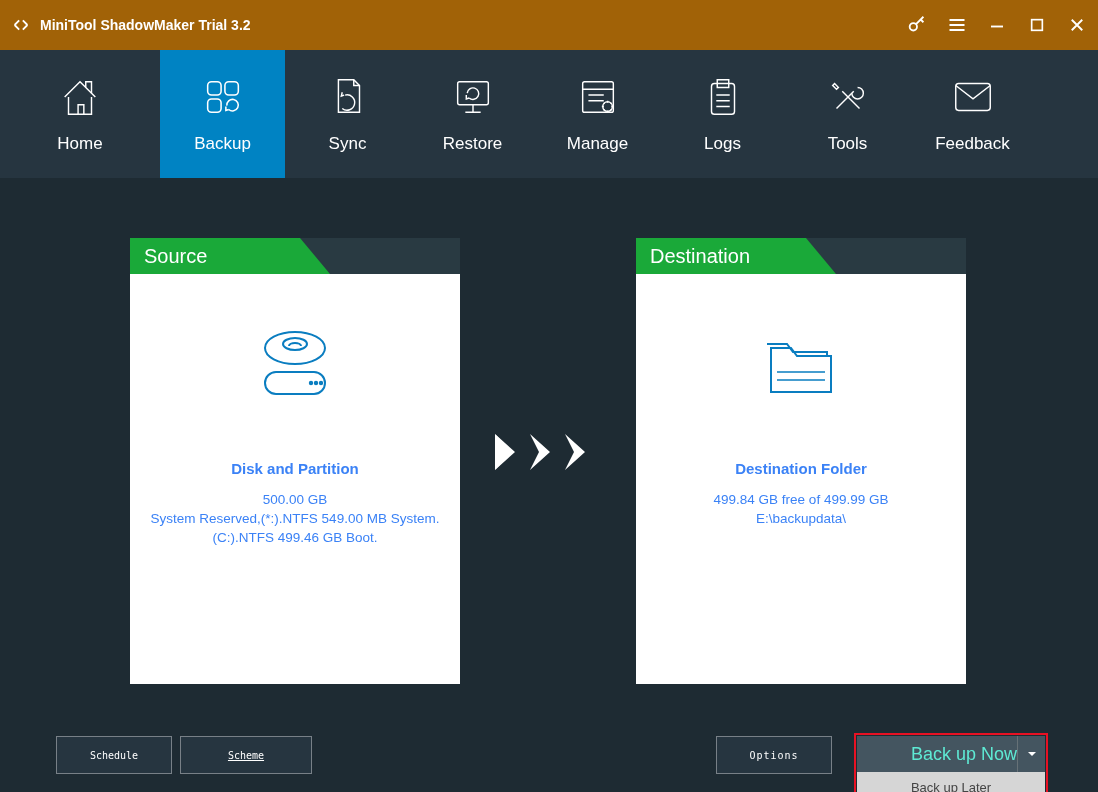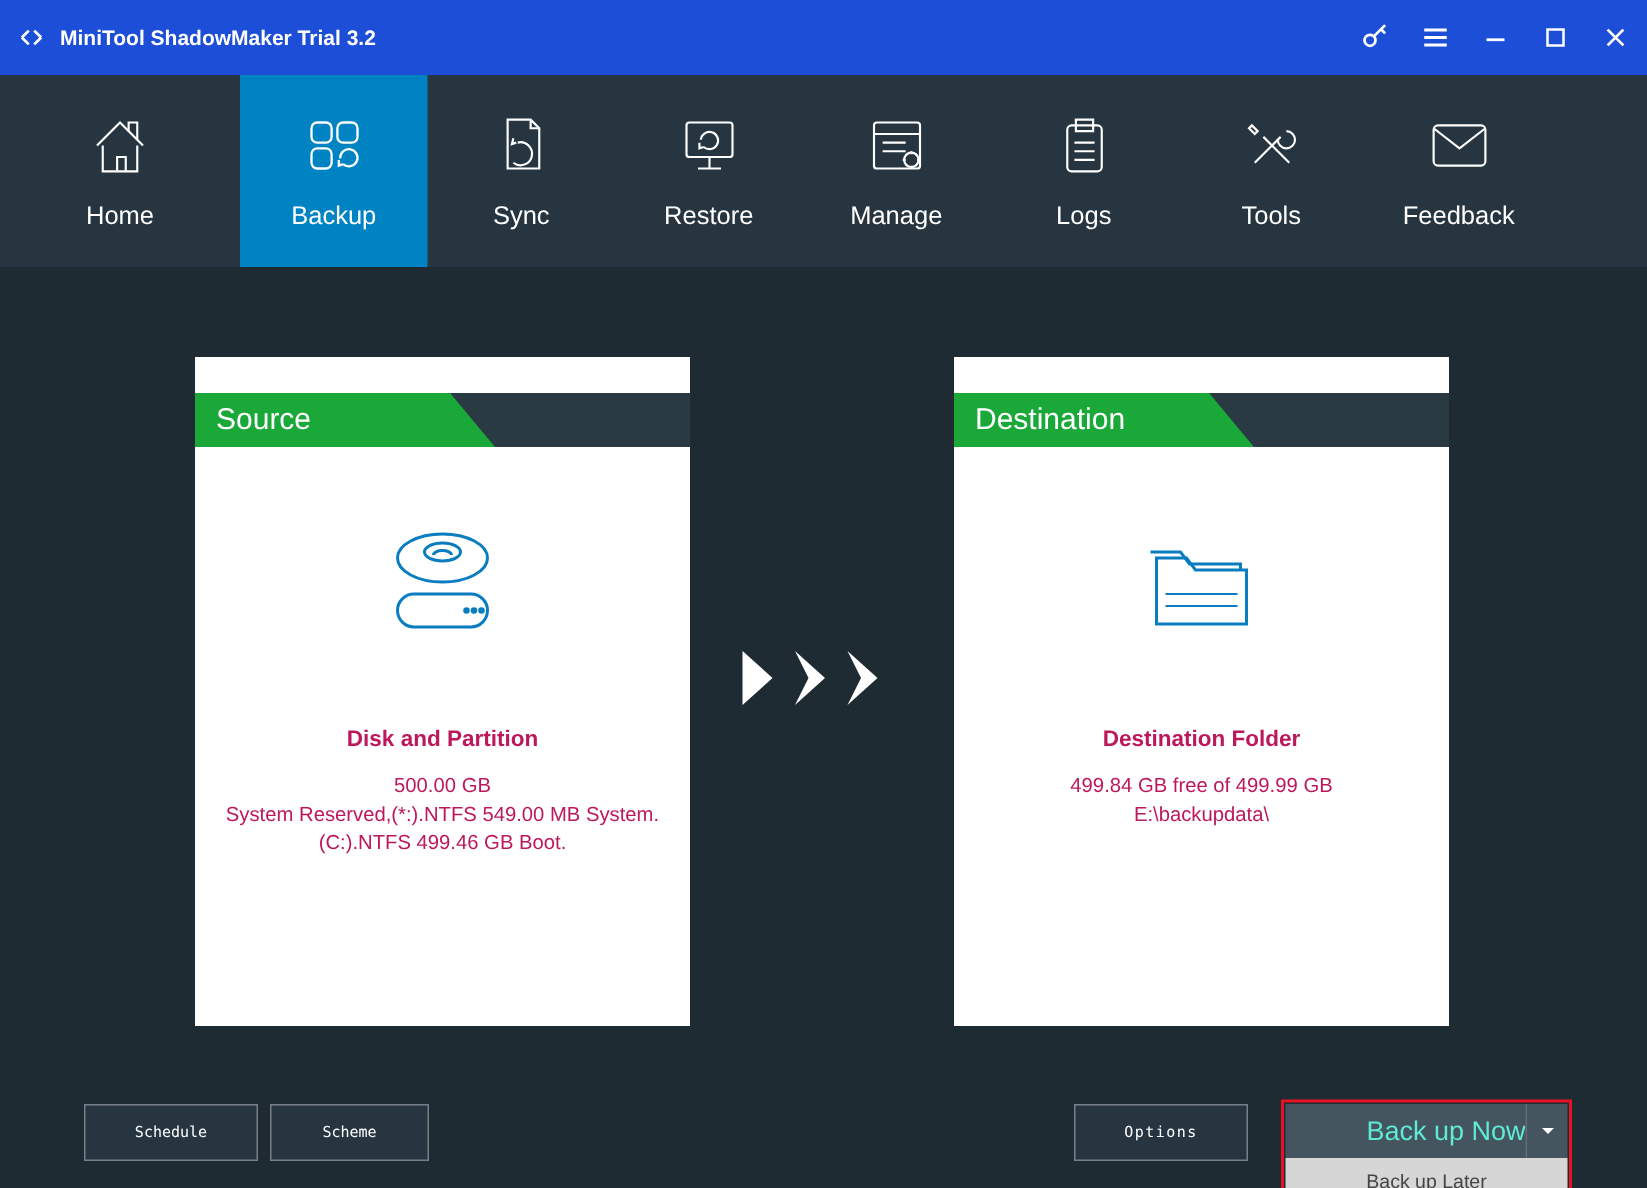--- a/index.html
+++ b/index.html
@@ -7,21 +7,21 @@
     font-family: Arial, sans-serif;
     background: #1e2b33;
     width: 1098px;
     height: 792px;
     overflow: hidden;
     position: relative;
   }
   
   .titlebar {
     height: 50px;
-    background: #1d4ed8;
+    background: #a16207;
     display: flex;
     align-items: center;
     padding: 0 10px;
     color: #fff;
   }
   .title-left { display:flex; align-items:center; gap:8px; font-size:14px; font-weight:bold;}
   .title-icon {
     width: 22px; height: 22px;
     display:flex; align-items:center; justify-content:center;
   }
@@ -58,21 +58,20 @@
     background:#fff;
     width:330px;
     height:446px;
     top:60px;
   }
   .panel.source { left:130px; }
   .panel.dest   { left:636px; }
   .panel-header {
     position:relative;
     height:36px;
-    margin-top:24px;
   }
   .panel-header .tab {
     background:#1aa939;
     color:#fff;
     font-size:20px;
     height:36px;
     display:flex;
     align-items:center;
     padding:0 14px;
     width:170px;
@@ -87,21 +86,21 @@
     width:0;height:0;
   }
   .panel-header .dark {
     background:#293a42;
     position:absolute;
     left:170px; right:0; top:0; height:36px;
   }
   .panel-body {
     padding-top:52px;
     text-align:center;
-    color:#be185d;
+    color:#3b82f6;
   }
   .panel-icon { height:78px; display:flex; align-items:center; justify-content:center; margin-bottom:56px;}
   .panel-title { font-weight:bold; font-size:15px; margin-bottom:14px;}
   .panel-line { font-size:13.5px; line-height:1.4; }
   
   .arrows {
     position:absolute;
     top:252px; left:490px;
     display:flex;
     color:#fff;
@@ -120,21 +119,21 @@
     background:#263540;
     color:#fff;
     font-size:10px;
     font-family: monospace;
     display:flex;
     align-items:center;
     justify-content:center;
     cursor:pointer;
   }
   .btn.schedule { left:56px;  width:116px; }
-  .btn.scheme   { left:180px; width:106px; }
+  .btn.scheme   { left:180px; width:132px;text-decoration:underline; }
   .btn.options  { left:716px; width:116px; letter-spacing:1px;}
   .backup-split {
     position:absolute;
     left:854px; top:555px;
     width:194px;
     border:2px solid #e81123;
     padding:1px;
   }
   .backup-now-row { display:flex; height:36px; }
   .backup-now {

